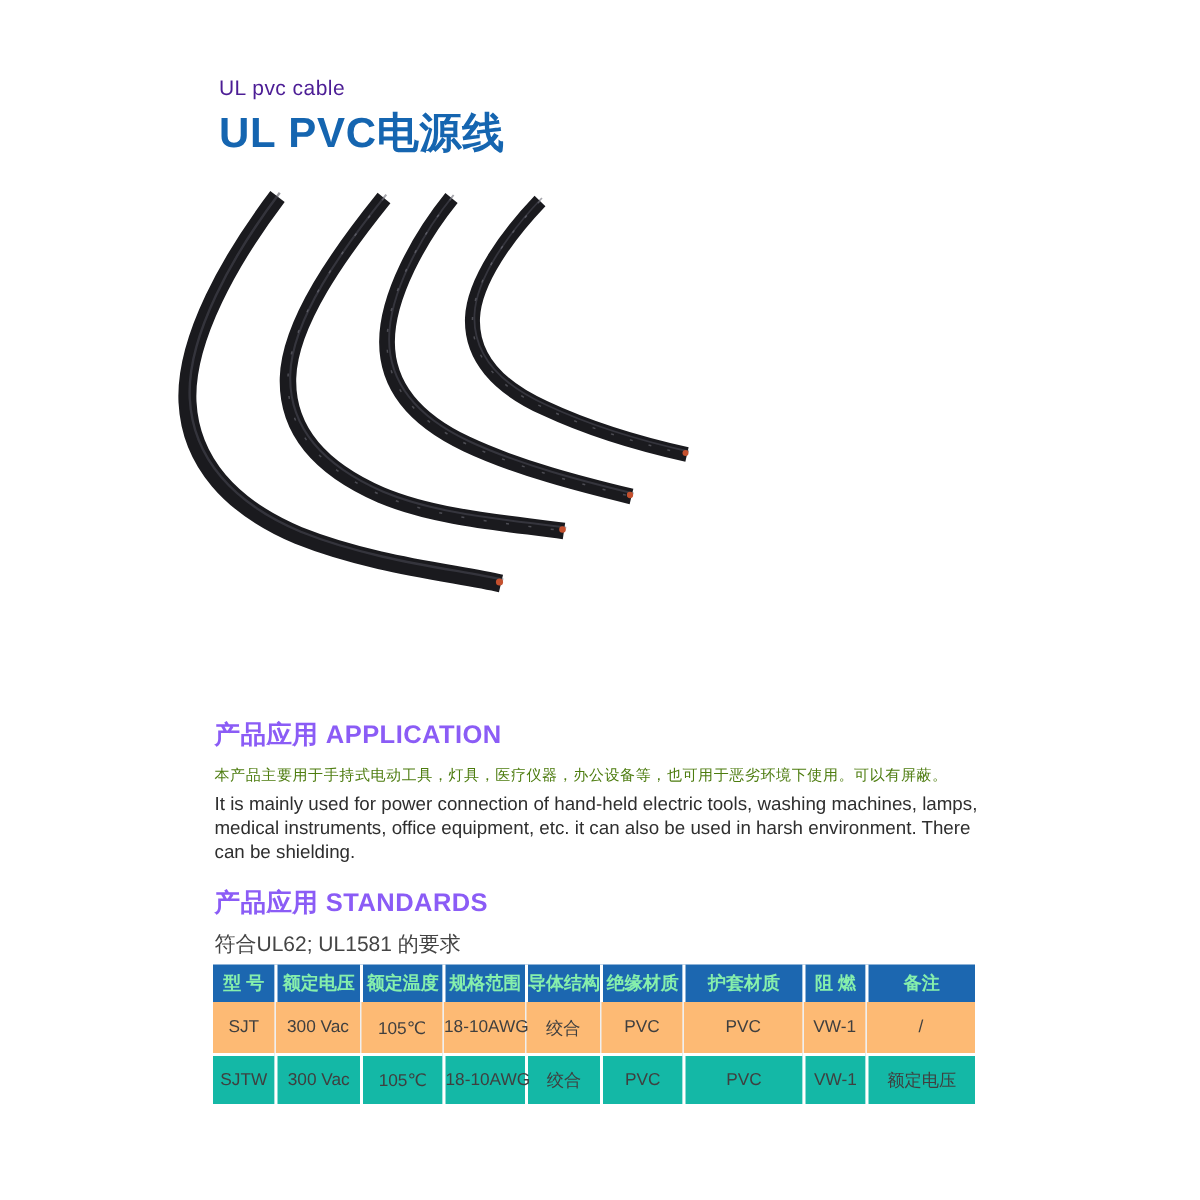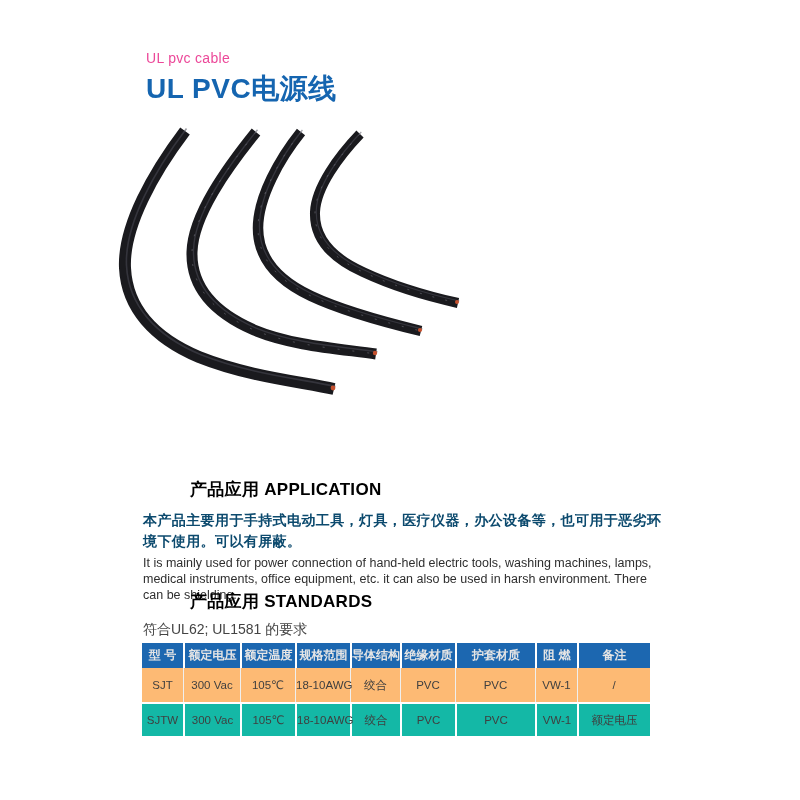--- a/index.html
+++ b/index.html
@@ -8,39 +8,39 @@
   .page {
     position: relative;
     width: 800px;
     height: 800px;
     background: #ffffff;
     overflow: hidden;
   }
 
   
   .header { position: absolute; left: 146px; top: 50px; width: 520px; }
-  .eyebrow { font-size: 14px; color: #ec4899; letter-spacing: 0.3px; }
+  .eyebrow { font-size: 14px; color: #4c1d95; letter-spacing: 0.3px; }
   .page-title { margin-top: 4px; font-size: 28px; font-weight: bold; color: #1565b0; letter-spacing: 0.5px; }
 
   
   .cable-figure { position: absolute; left: 0; top: 118px; width: 800px; height: 350px; }
 
   
   .section-application { position: absolute; left: 143px; top: 478px; width: 522px; }
   .section-standards  { position: absolute; left: 143px; top: 590px; width: 522px; }
-  .section-heading { font-size: 17px; font-weight: bold; color: #000000; letter-spacing: 0.3px; margin-left: 47px; }
-  .body-zh { margin-top: 9px; font-size: 14px; line-height: 1.5; color: #0c4a6e; letter-spacing: 0.4px; font-weight: bold; }
+  .section-heading { font-size: 17px; font-weight: bold; color: #8b5cf6; letter-spacing: 0.3px; }
+  .body-zh { margin-top: 9px; font-size: 10px; line-height: 1.5; color: #4d7c0f; letter-spacing: 0.4px; }
   .body-en { margin-top: 4px; font-size: 12.5px; line-height: 1.26; color: #2e2e2e; }
   .standards-text { margin-top: 8px; font-size: 14px; color: #444444; }
 
   
   .spec-table-wrap { position: absolute; left: 142px; top: 643px; width: 508px; }
   table.spec { width: 508px; border-collapse: separate; border-spacing: 0; table-layout: fixed; }
   table.spec th {
-    background: #1c67b0; color: #e5e5e5;
+    background: #1c67b0; color: #86efac;
     font-size: 12px; font-weight: bold;
     padding: 4px 0; height: 21px;
     border-left: 2px solid #ffffff;
     text-align: center; white-space: nowrap;
   }
   table.spec th:first-child { border-left: none; }
   table.spec td {
     font-size: 11.5px; color: #3f3f3f;
     height: 34px; text-align: center; vertical-align: middle;
     white-space: nowrap;

